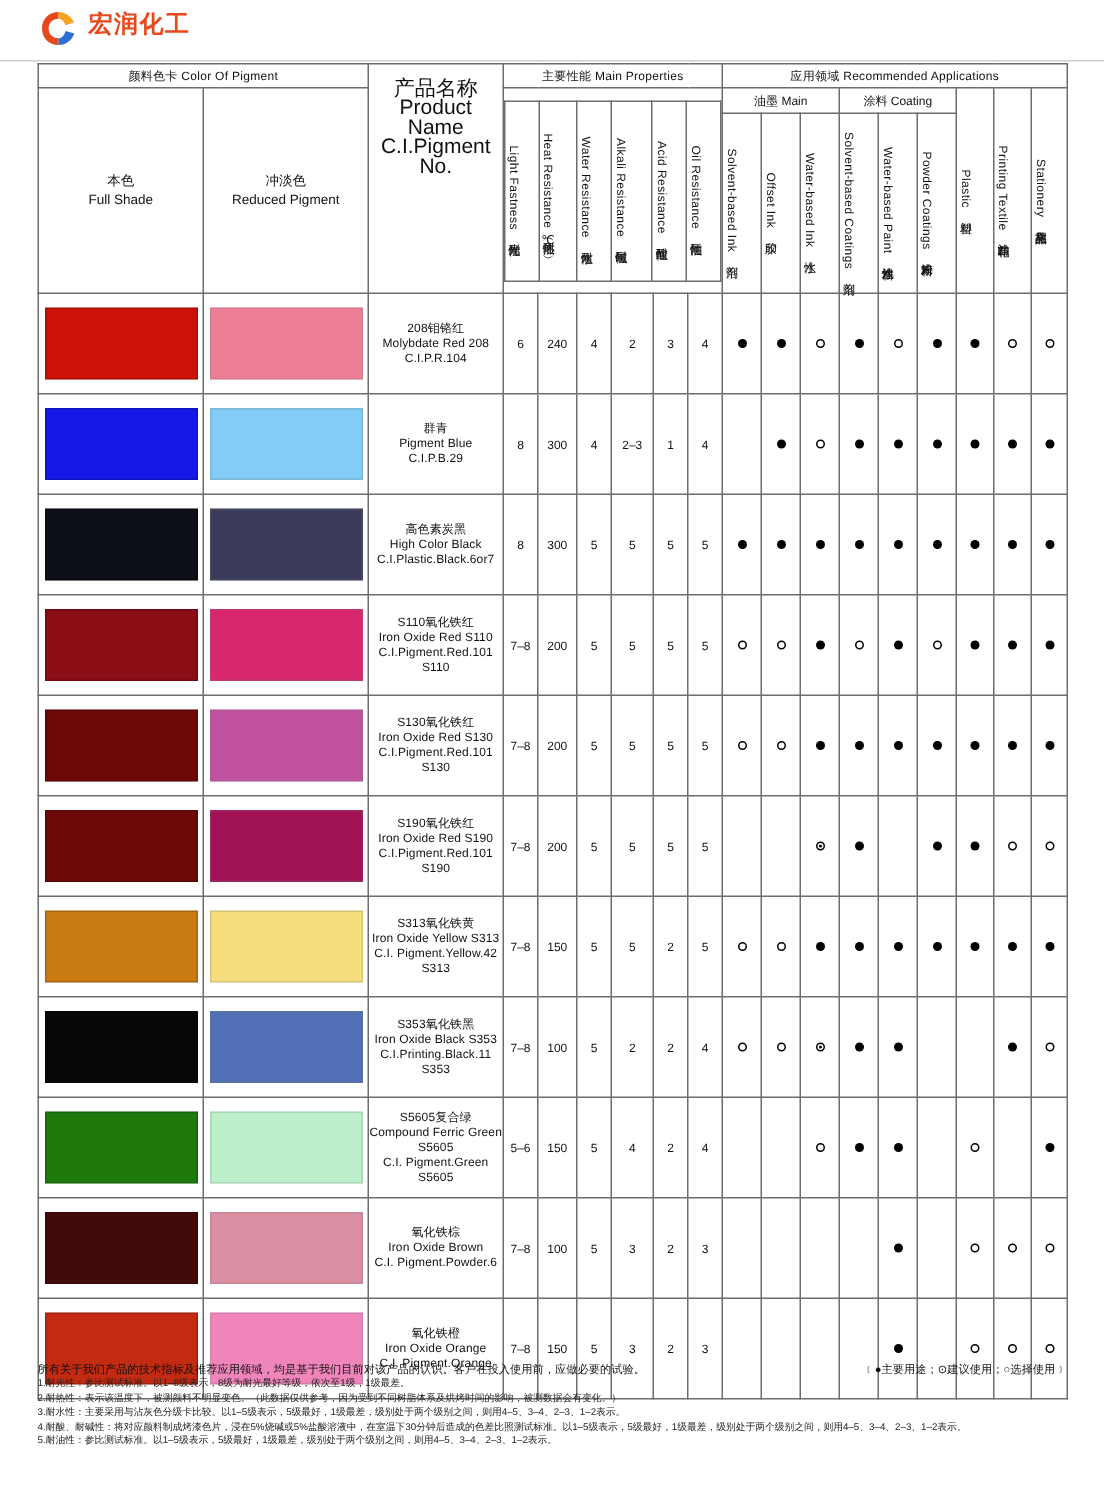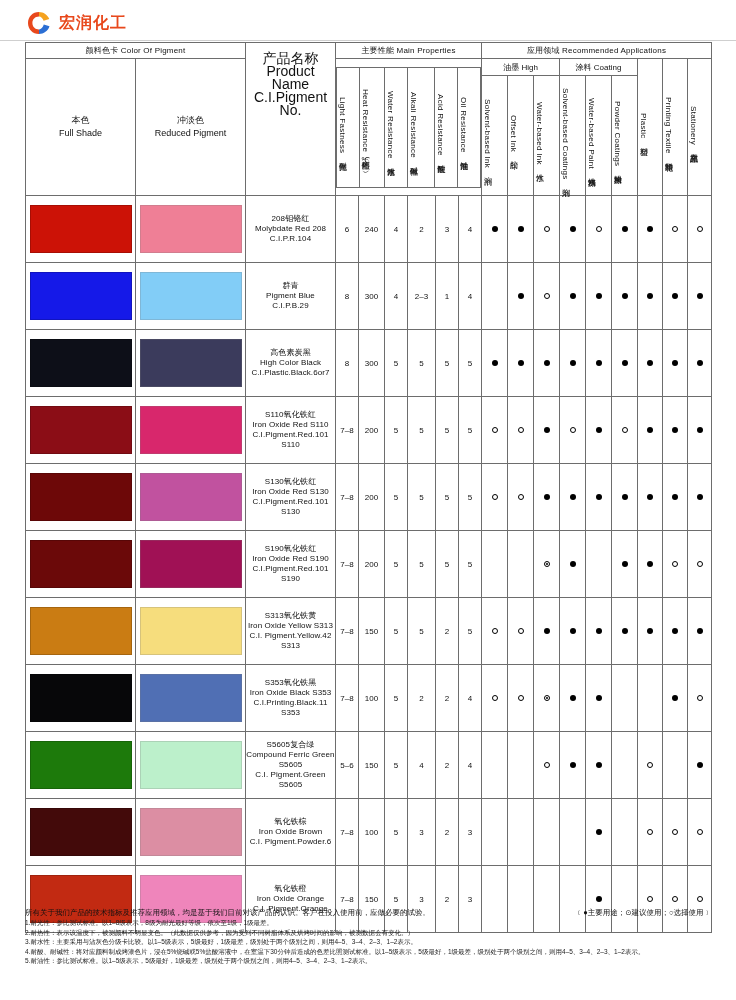--- a/index.html
+++ b/index.html
@@ -6,21 +6,21 @@
   body{
     width:736px;height:1000px;
     background:#ffffff;
     font-family:"Liberation Sans","DejaVu Sans",sans-serif;
     color:#111;
     overflow:hidden;
   }
   .page{position:relative;width:736px;height:1000px;box-sizing:border-box;}
 
   
-  .logo-bar{position:absolute;left:26px;top:6px;height:34px;display:flex;align-items:center;gap:7px;}
+  .logo-bar{position:absolute;left:26px;top:6px;height:34px;display:flex;gap:7px;}
   .logo-mark{width:26px;height:26px;position:relative;flex:0 0 auto;}
   .logo-text{font-size:16px;font-weight:bold;color:#e8481c;letter-spacing:1px;
              font-family:"DejaVu Sans","Liberation Sans",sans-serif;}
   .rule{position:absolute;left:0;top:40px;width:736px;height:1px;background:#cfcfcf;}
 
   
   table.grid{position:absolute;left:25px;top:42px;border-collapse:collapse;
              table-layout:fixed;width:686px;}
   table.grid td,table.grid th{
     border:1px solid #6d6d6d;
@@ -152,21 +152,21 @@
           <td class="hd" style="border:1px solid #6d6d6d;width:23px">
                     <div class="vert"><span>Acid Resistance</span>&nbsp;<span>耐酸性</span></div>
                   </td>
           <td class="hd" style="border:1px solid #6d6d6d;width:23px">
                     <div class="vert"><span>Oil Resistance</span>&nbsp;<span>耐油性</span></div>
                   </td>
         </tr>
               </tbody>
             </table>
       </td>
-      <td class="hd hd-mid" colspan="3">油墨 High</td>
+      <td class="hd hd-mid" colspan="3">油墨 Main</td>
       <td class="hd hd-mid" colspan="3">涂料 Coating</td>
       <td class="hd" rowspan="2">
             <div class="vert" style="height:135px"><span>Plastic</span>&nbsp;<span>塑料</span></div>
           </td>
       <td class="hd" rowspan="2">
             <div class="vert" style="height:135px"><span>Printing Textile</span>&nbsp;<span>涂料印花</span></div>
           </td>
       <td class="hd" rowspan="2">
             <div class="vert" style="height:135px"><span>Stationery</span>&nbsp;<span>文教用品</span></div>
           </td>

